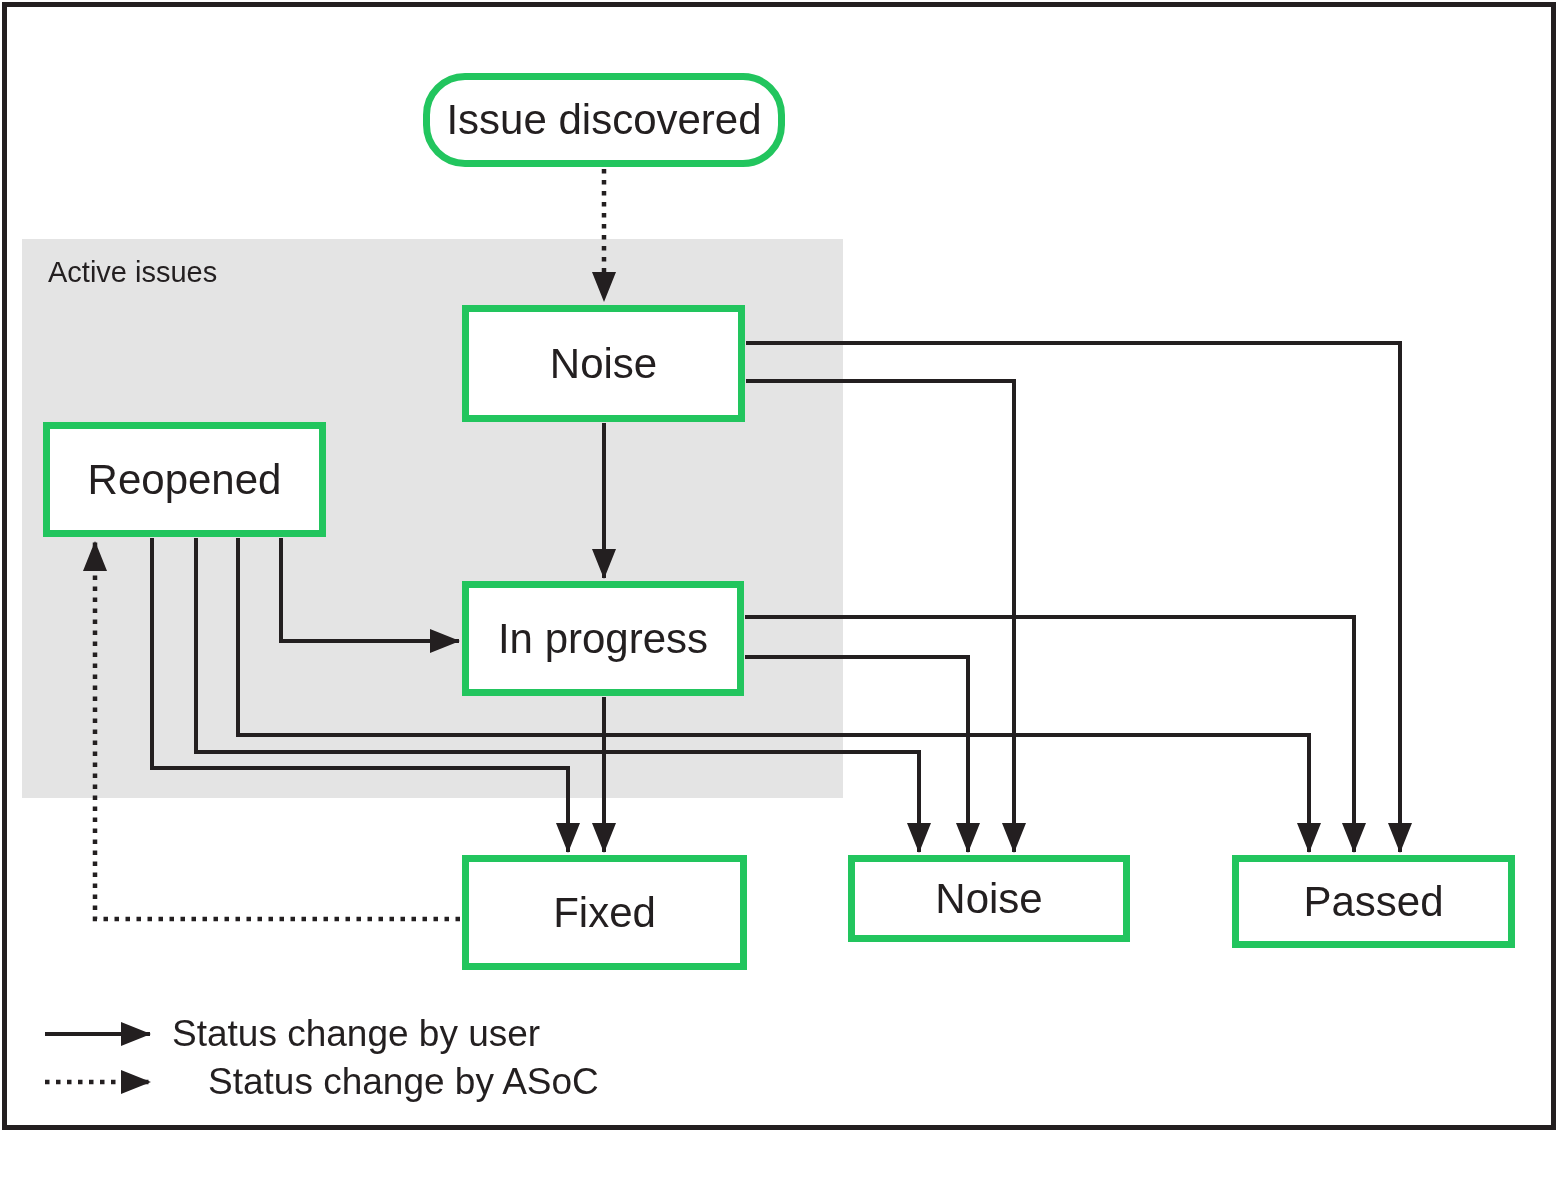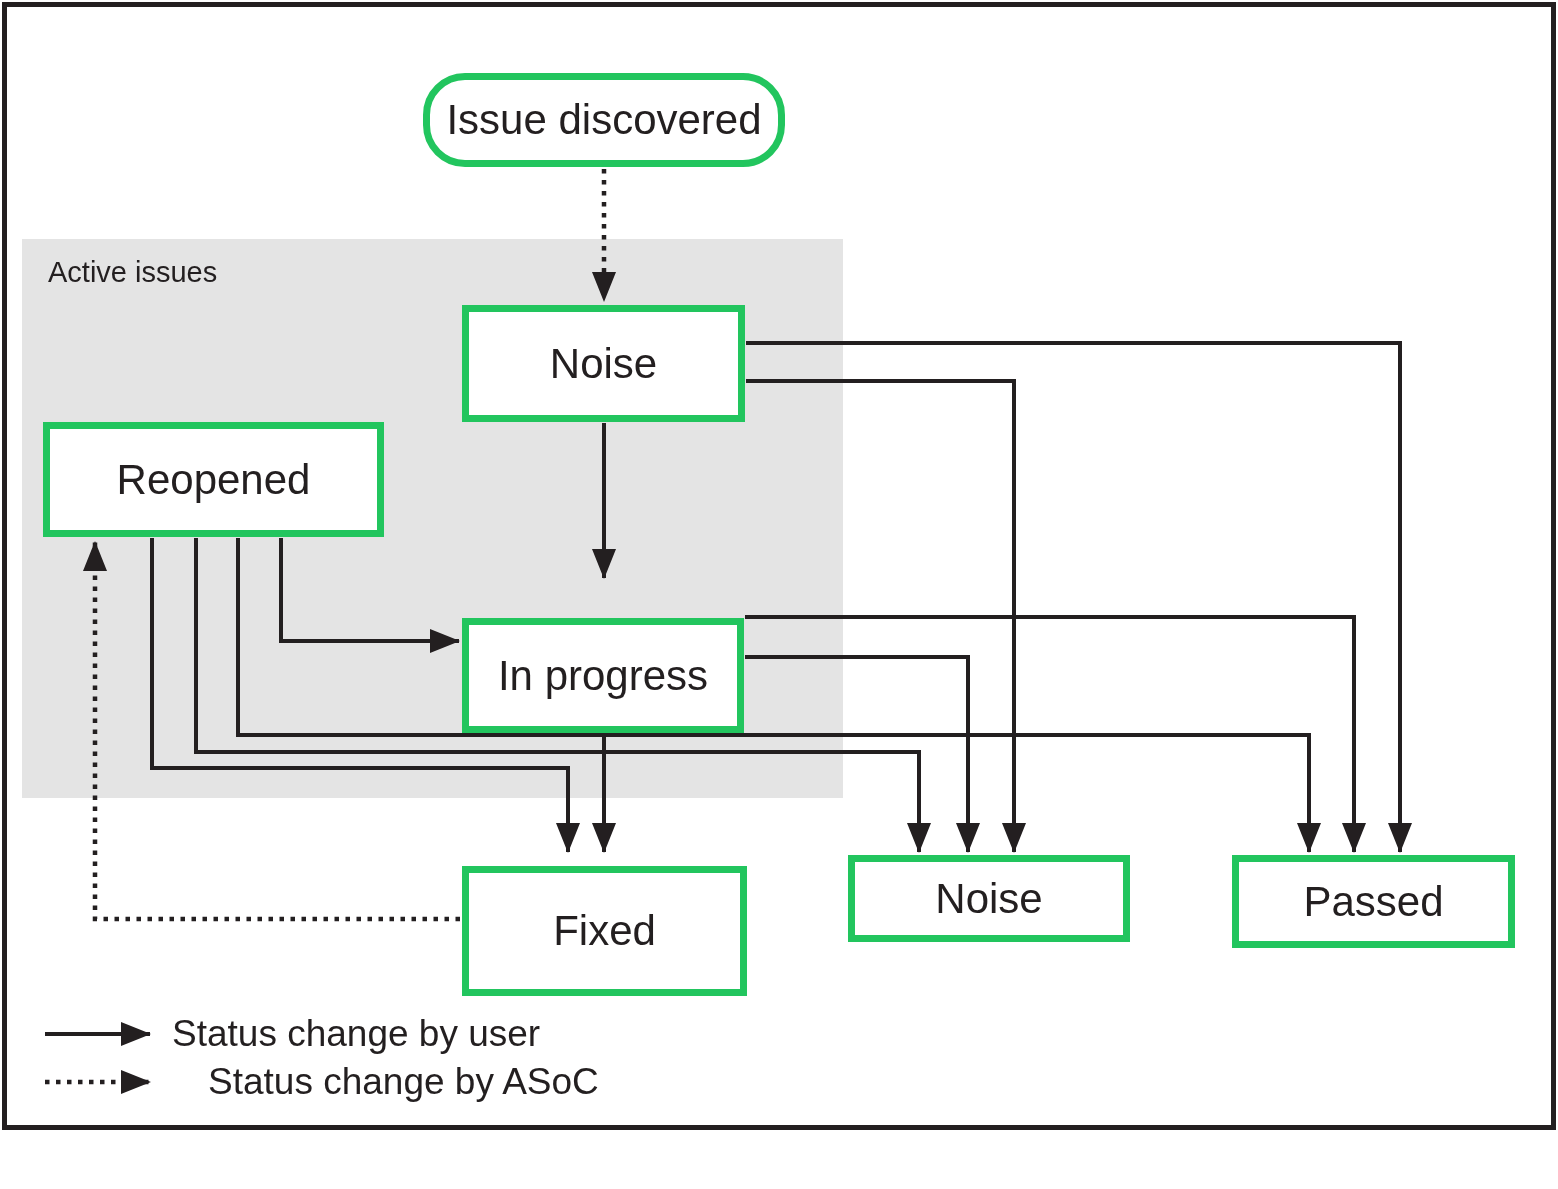--- a/index.html
+++ b/index.html
@@ -65,29 +65,29 @@
   </svg>
 
   <div class="node rounded" style="left:423px;top:73px;width:362px;height:94px;">
     <span>Issue discovered</span>
   </div>
 
   <div class="node" style="left:462px;top:305px;width:283px;height:117px;">
     <span>Noise</span>
   </div>
 
-  <div class="node" style="left:43px;top:422px;width:341px;height:115px;">
+  <div class="node" style="left:43px;top:422px;width:283px;height:115px;">
     <span>Reopened</span>
   </div>
 
-  <div class="node" style="left:462px;top:581px;width:282px;height:115px;margin-top:37px;">
+  <div class="node" style="left:462px;top:581px;width:282px;height:115px;">
     <span>In progress</span>
   </div>
 
-  <div class="node" style="left:462px;top:855px;width:285px;height:130px;margin-top:11px;">
+  <div class="node" style="left:462px;top:855px;width:285px;height:115px;">
     <span>Fixed</span>
   </div>
 
   <div class="node" style="left:848px;top:855px;width:282px;height:87px;">
     <span>Noise</span>
   </div>
 
   <div class="node" style="left:1232px;top:855px;width:283px;height:93px;">
     <span>Passed</span>
   </div>

